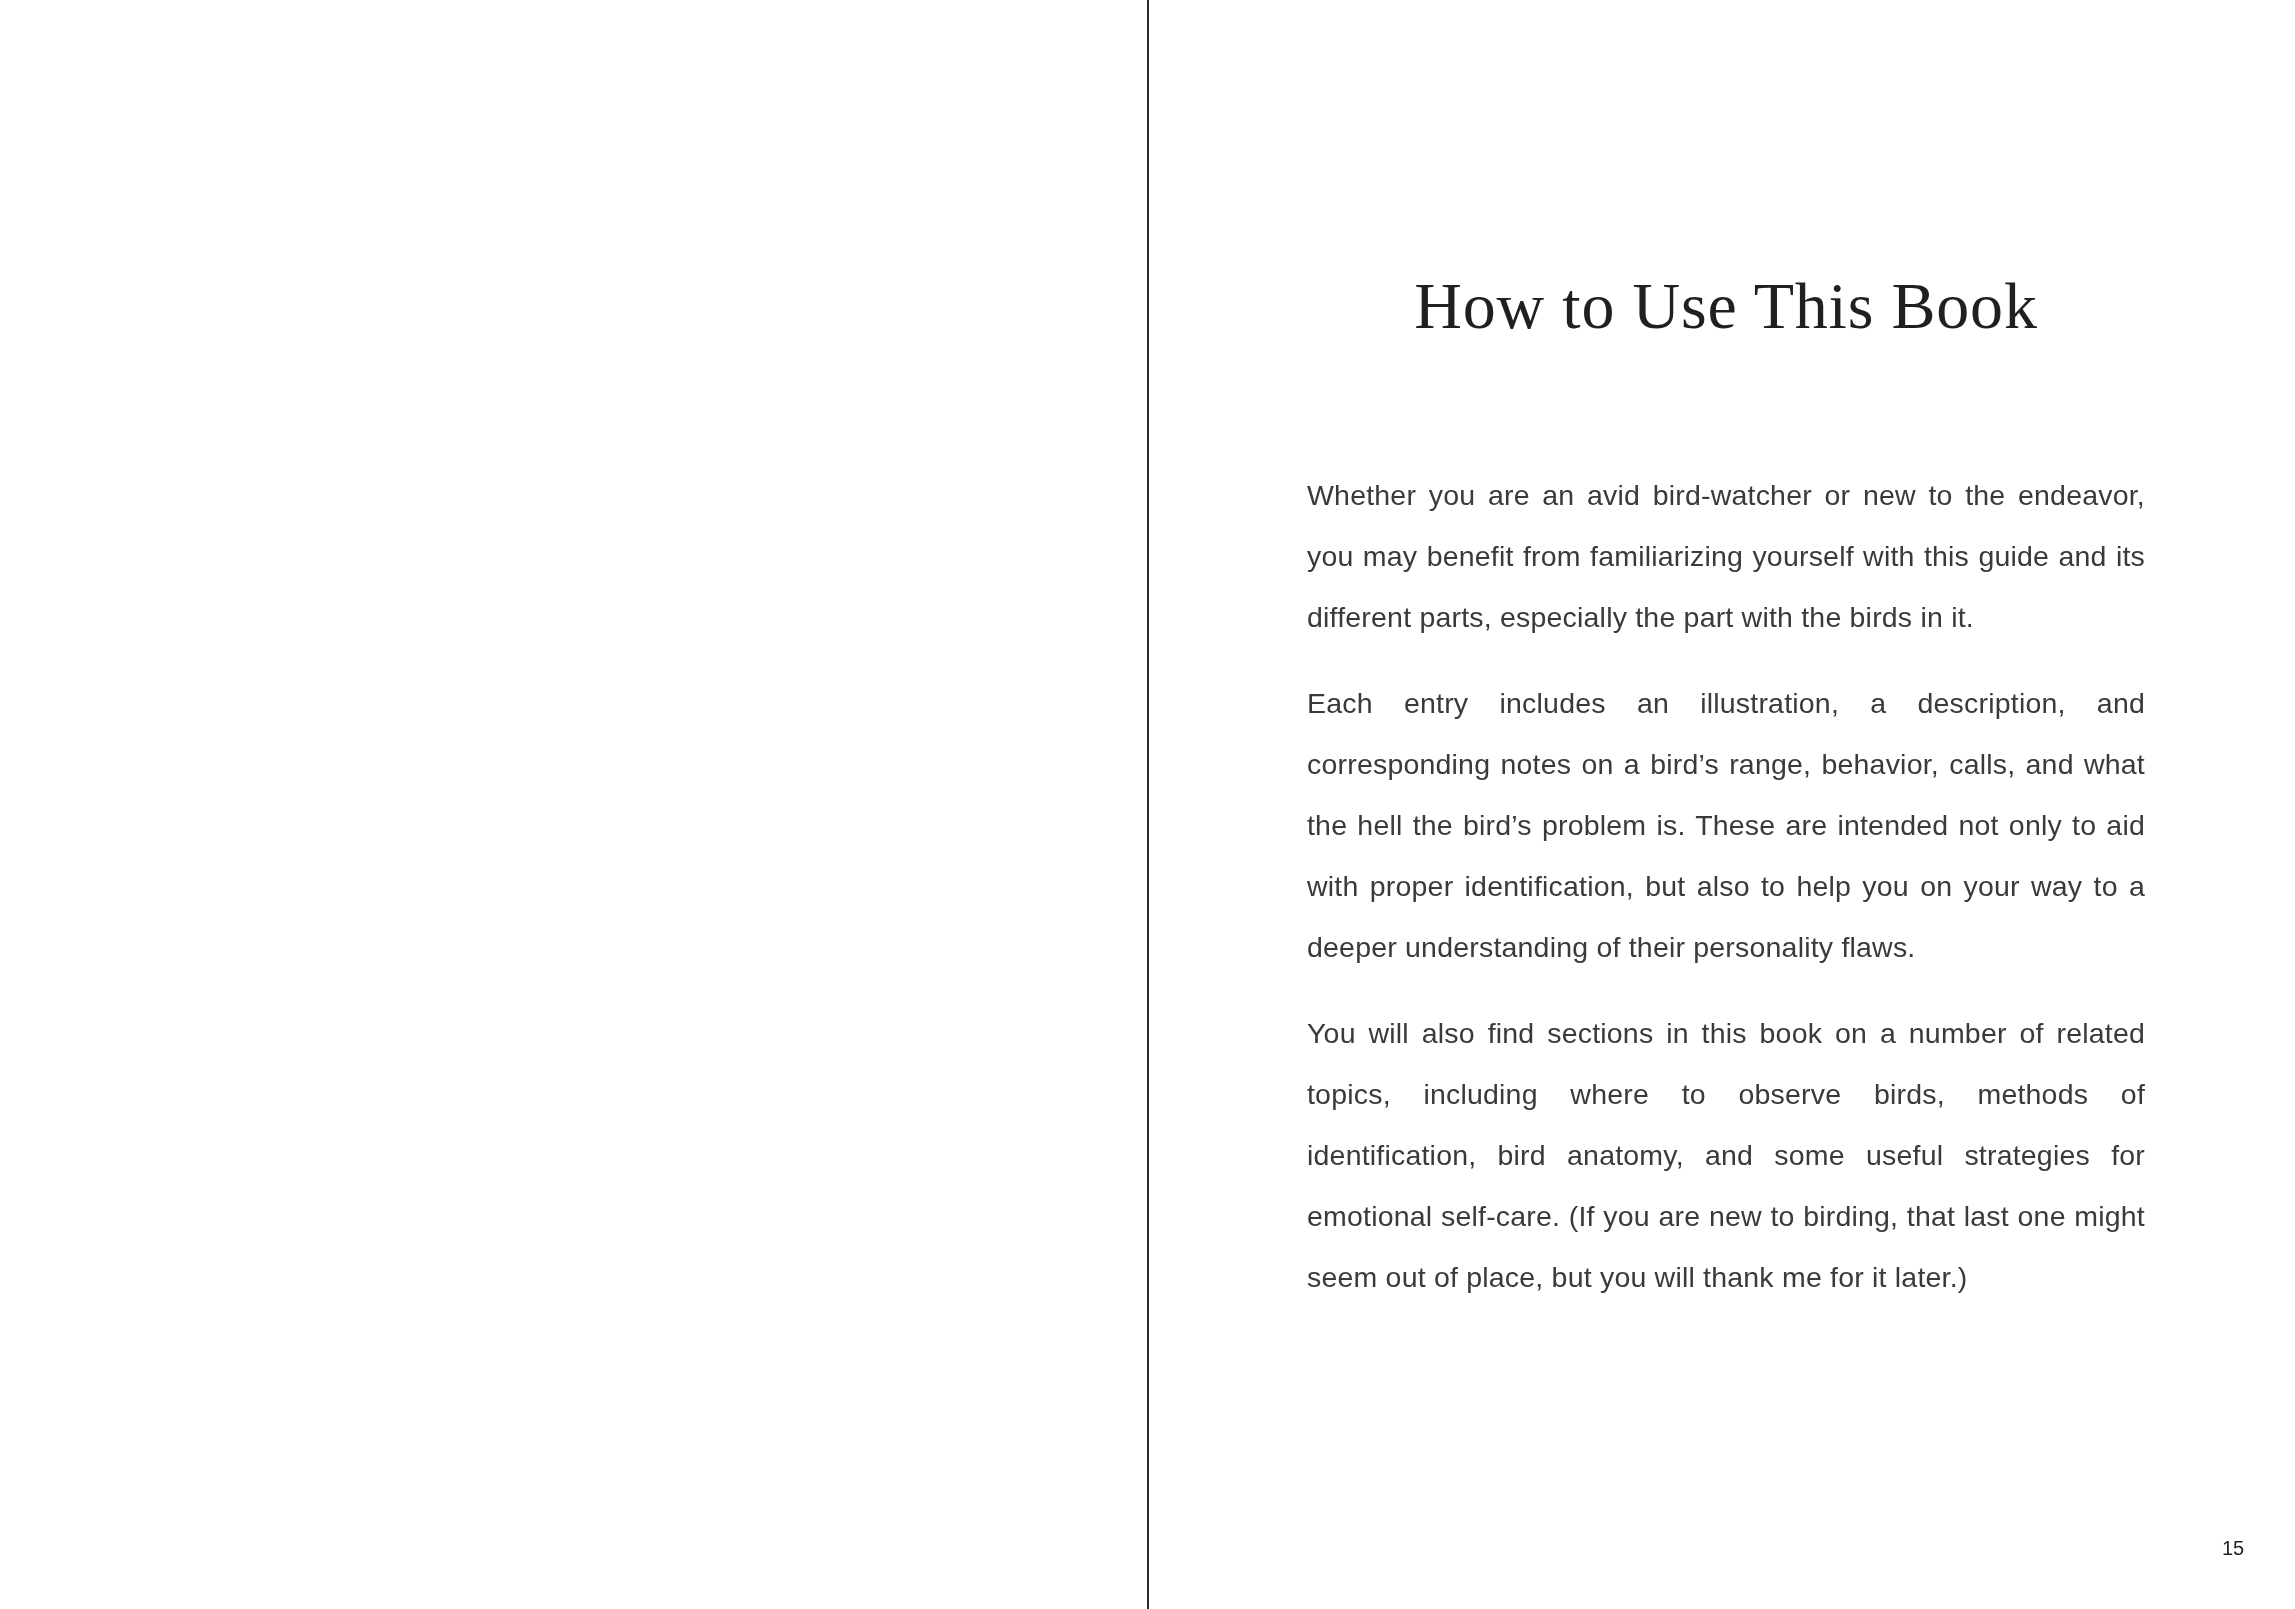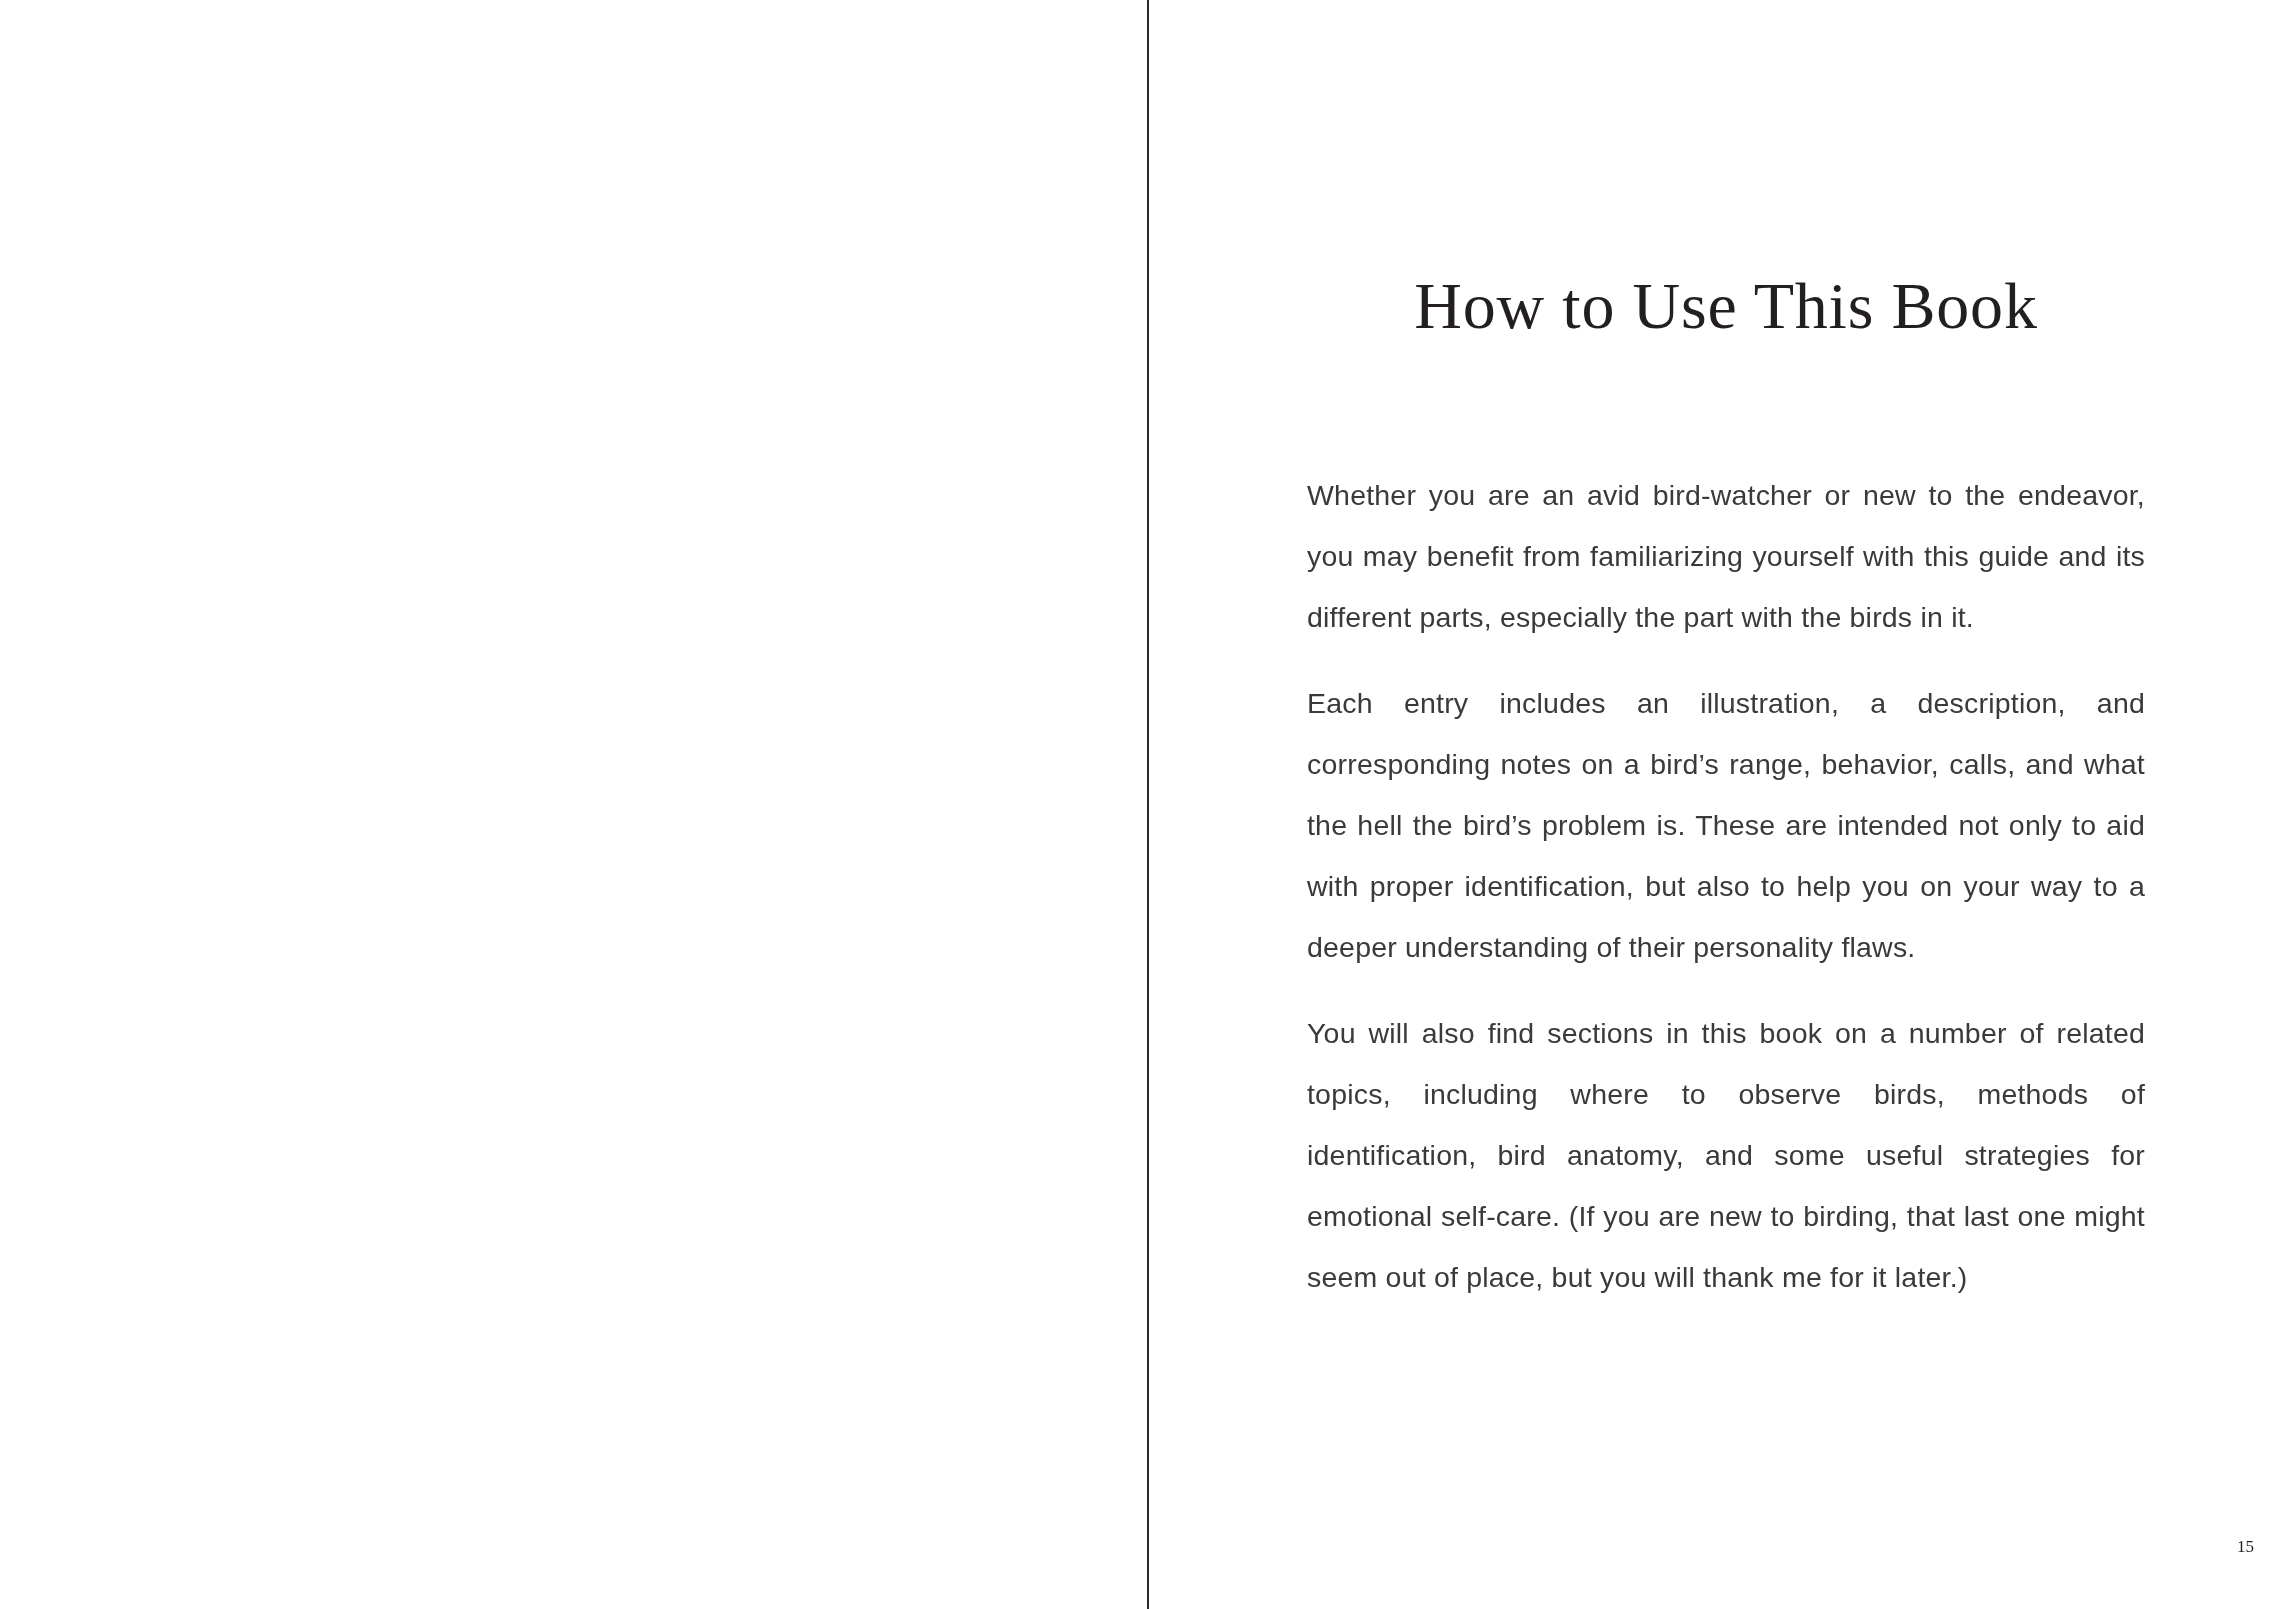--- a/index.html
+++ b/index.html
@@ -67,25 +67,24 @@
     text-align: justify;
     color: var(--body_text, #3a3a3a);
   }
   .body-par:last-child {
     margin-bottom: 12px;
   }
   .page-number {
     position: absolute;
     left: 1073px;  
     top: 1537px;
-    font-family: Liberation Serif, serif;
-    font-size: 17px;
+    font-family: Liberation Sans, sans-serif;
+    font-size: 20px;
     color: var(--title_text, #231f20);
     font-variant-numeric: oldstyle-nums;
-    margin-left: 15px;
   }
 </style>
 </head>
 <body>
 
 <div class="spread">
 
   <div class="page page-left"></div>
 
   <div class="gutter-line"></div>

